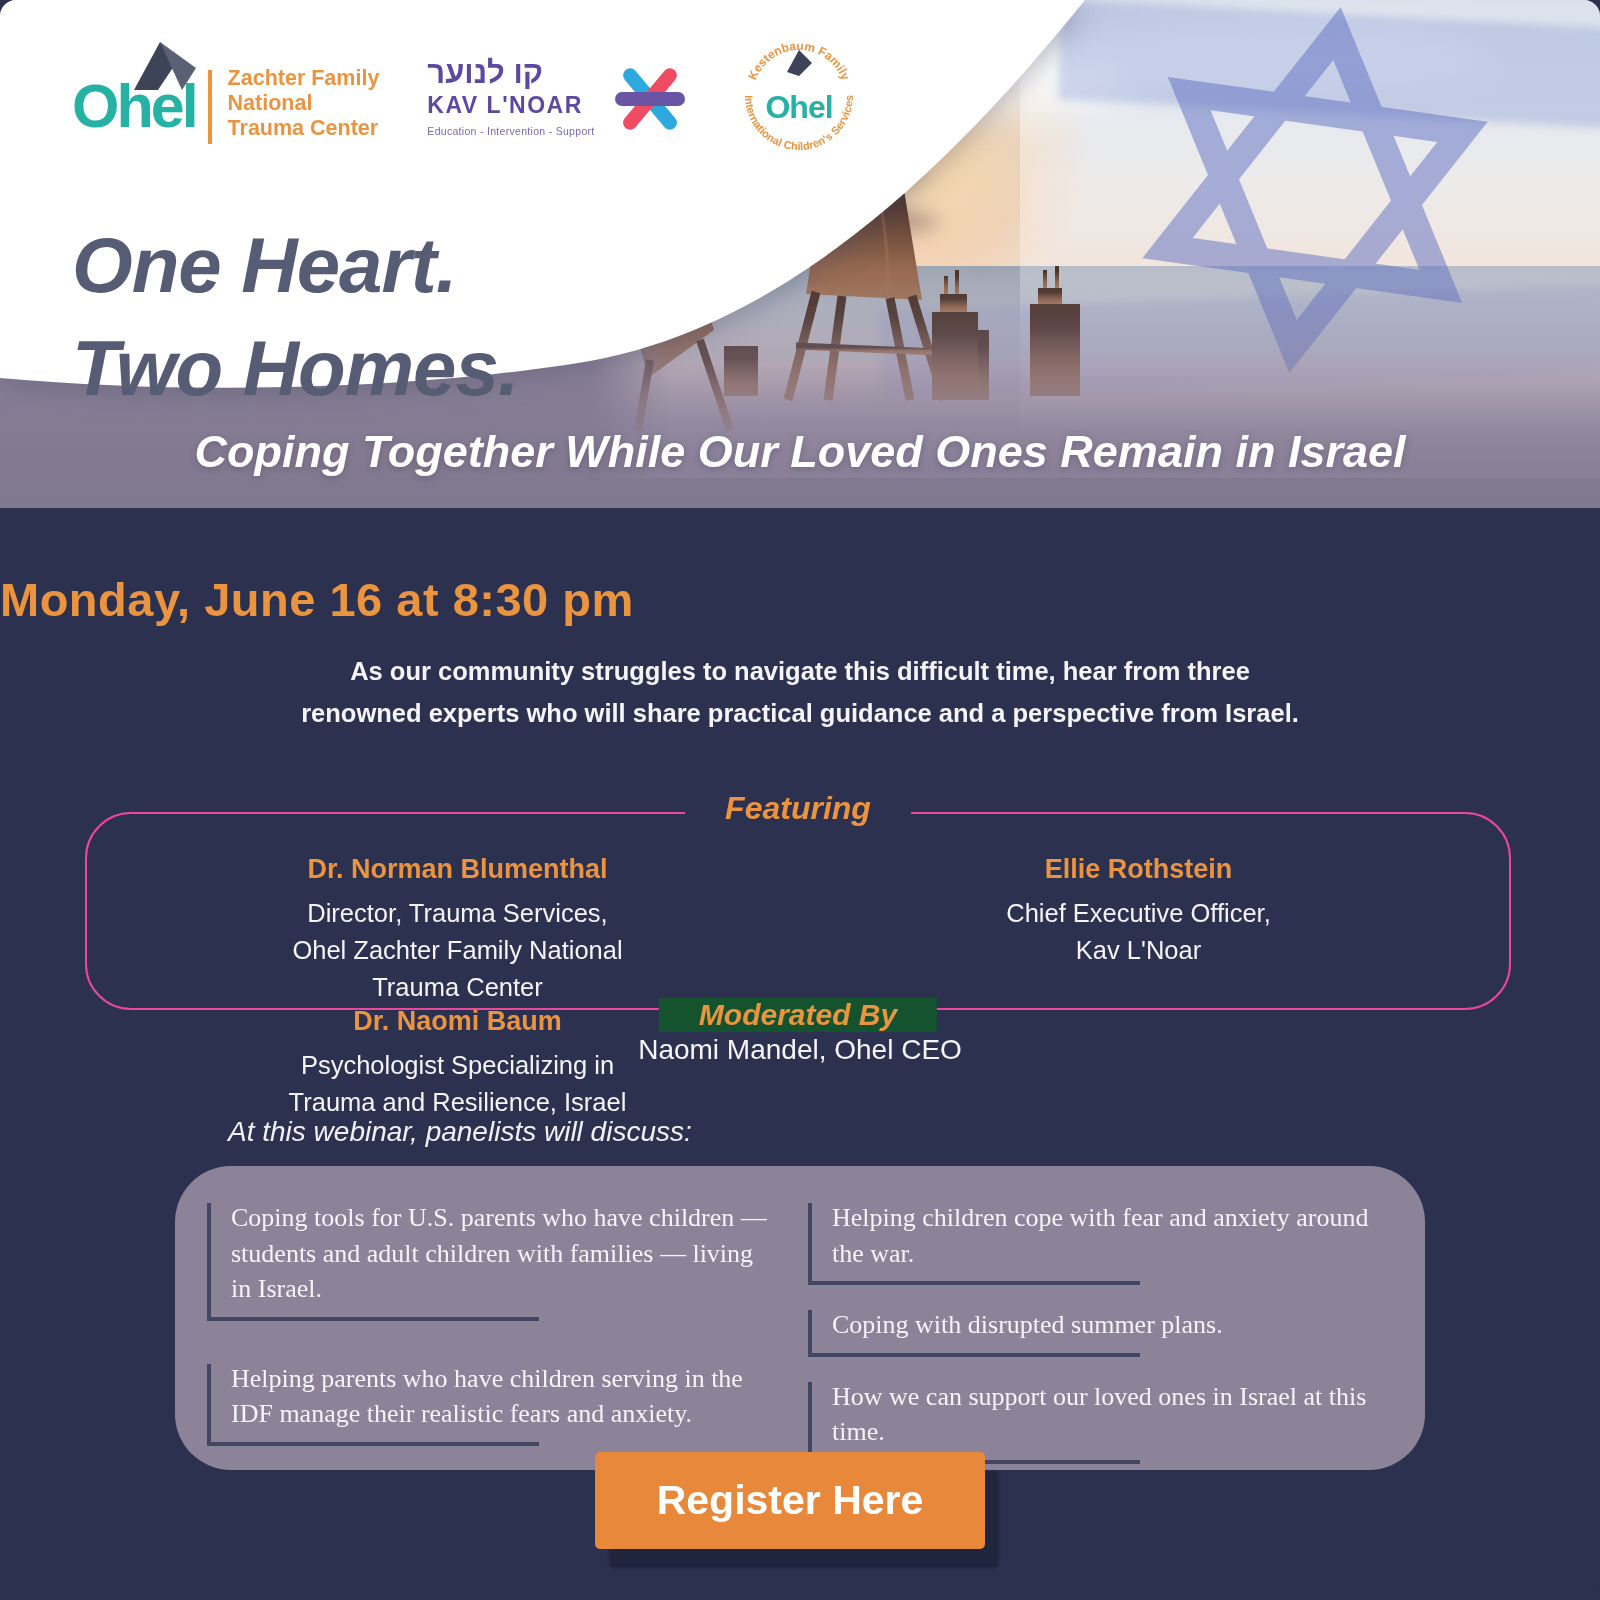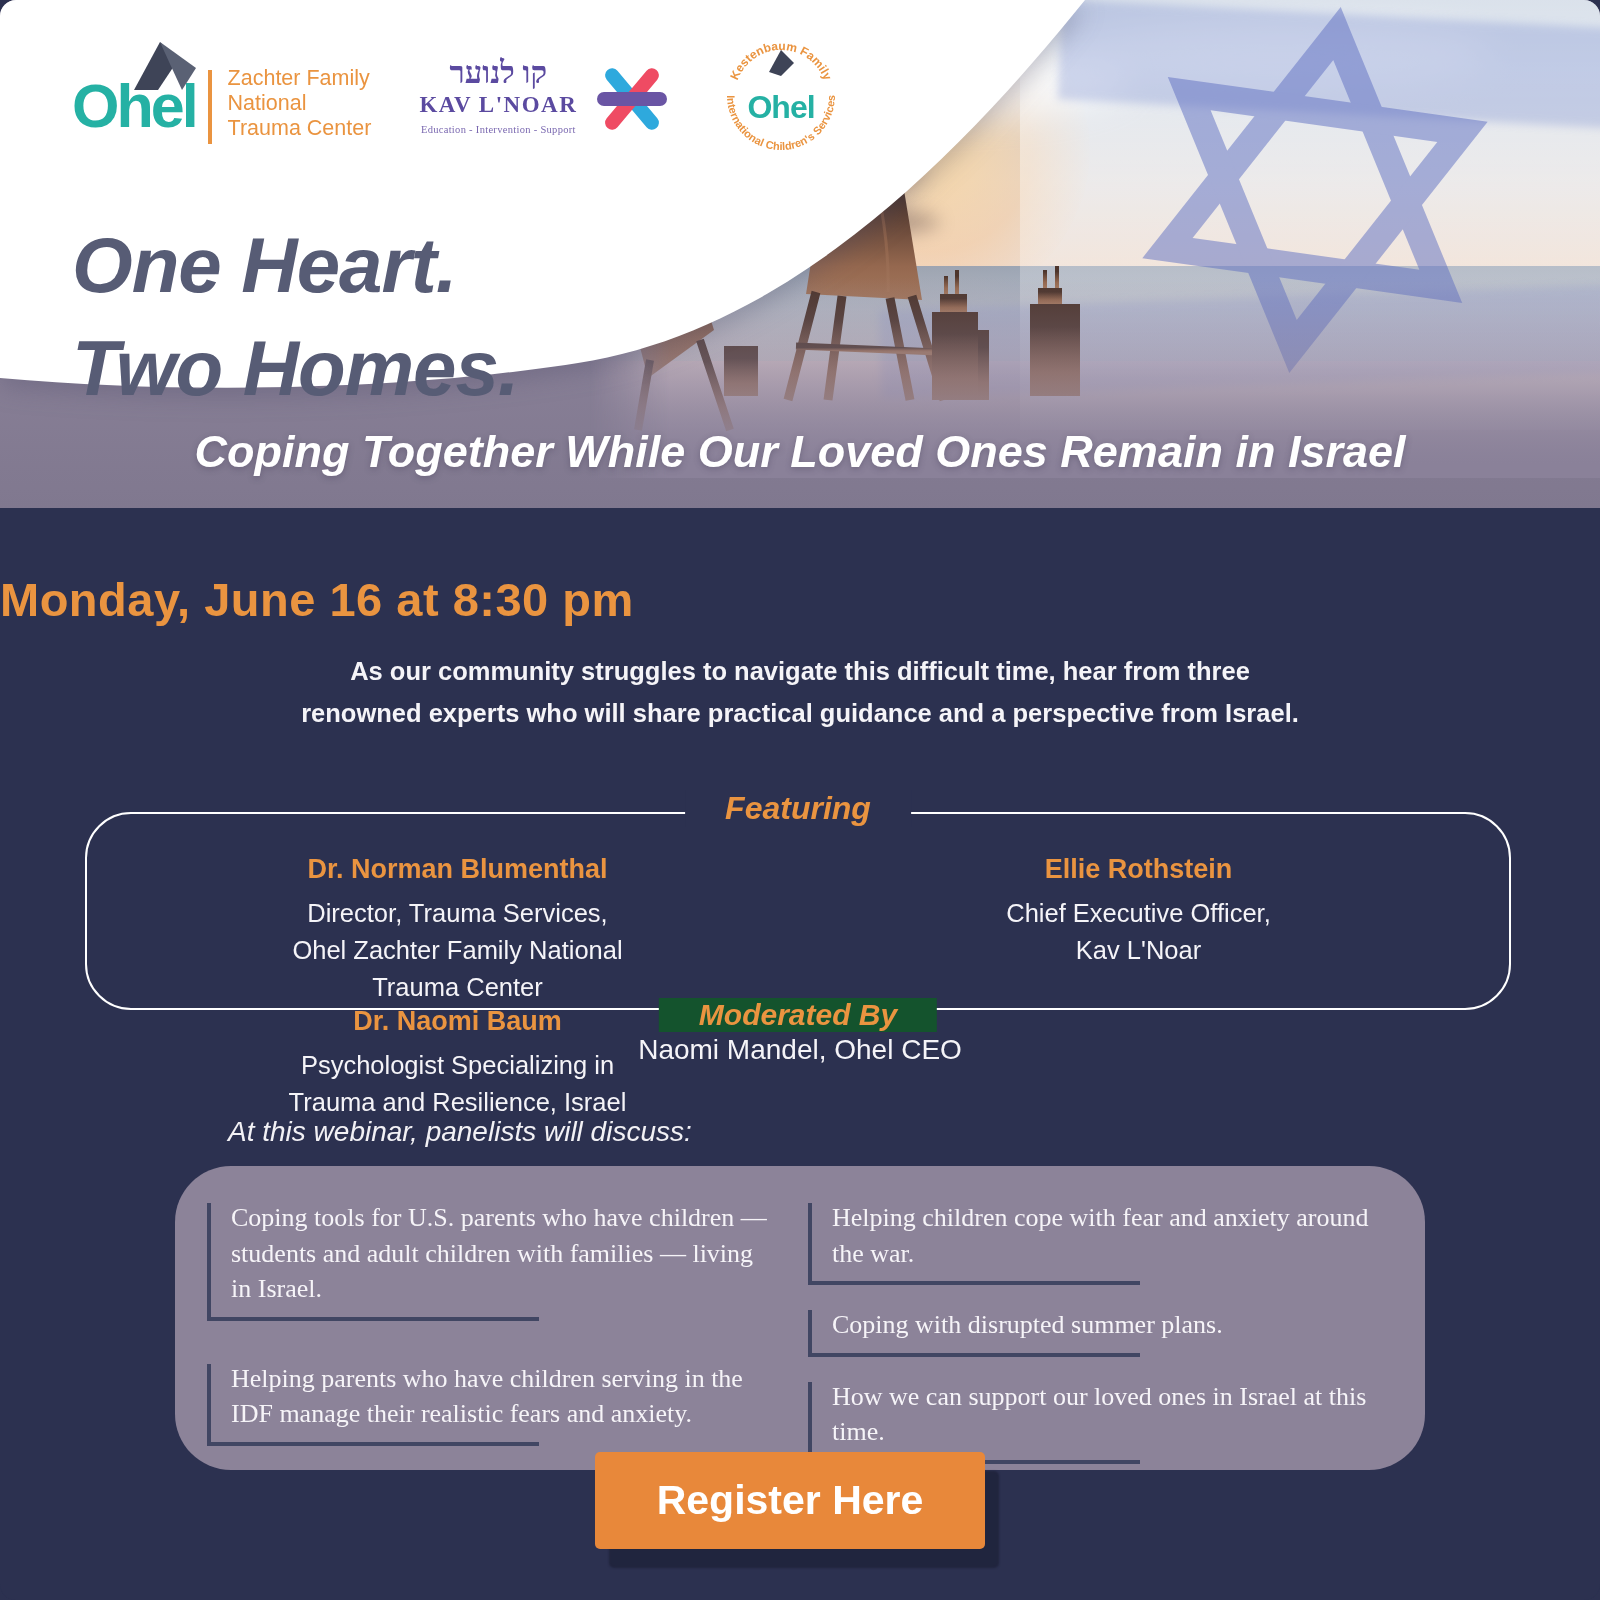--- a/index.html
+++ b/index.html
@@ -34,22 +34,22 @@
 
   
   .blob{position:absolute;top:0;left:0;filter:drop-shadow(0 8px 12px rgba(70,70,100,.30));}
 
   .logos{position:absolute;top:40px;left:72px;display:flex;align-items:flex-start;}
   .logo-ohel{display:flex;align-items:flex-start;}
   .ohel-word{position:relative;padding-top:36px;}
   .ohel-word .tent{position:absolute;top:-4px;left:56px;}
   .ohel-text{font-size:61px;font-weight:800;color:#25b1a4;letter-spacing:-3px;line-height:1;}
   .ohel-div{width:4px;height:74px;background:#ea9440;margin:30px 16px 0 12px;}
-  .ohel-unit{padding-top:26px;font-size:21.5px;font-weight:normal;color:#ea9440;line-height:25px;white-space:pre-line;}
-  .logo-kav{margin-left:48px;padding-top:16px;display:flex;align-items:flex-start;gap:16px;text-align:center;font-family:Liberation Serif, serif;}
+  .ohel-unit{padding-top:26px;font-size:21.5px;font-weight:bold;color:#ea9440;line-height:25px;white-space:pre-line;}
+  .logo-kav{margin-left:48px;padding-top:16px;display:flex;align-items:flex-start;gap:16px;text-align:left;}
   .kav-hebrew{font-size:31px;font-weight:bold;color:#5b4aa0;line-height:1.1;}
   .kav-name{font-size:23px;font-weight:bold;color:#5b4aa0;letter-spacing:1.5px;margin-top:2px;}
   .kav-tagline{font-size:10.5px;color:#7a68b0;margin-top:6px;letter-spacing:.3px;}
   .logo-kest{margin-left:44px;margin-top:-10px;}
 
   .title{position:absolute;left:72px;top:162px;font-size:78px;font-weight:800;font-style:italic;
          color:#575c75;line-height:103px;letter-spacing:-1px;white-space:pre-line;}
 
   .tagline{position:absolute;left:0;right:0;top:426px;text-align:center;
            font-size:45px;font-weight:800;font-style:italic;color:#ffffff;
@@ -57,21 +57,21 @@
 
   
   .main{position:absolute;top:508px;left:0;width:1600px;height:1092px;background:#2c3150;}
 
   .date{position:absolute;top:64px;left:0;right:0;text-align:left;
         font-size:47px;font-weight:800;color:#ea9440;letter-spacing:.5px;}
   .intro{position:absolute;top:142px;left:0;right:0;text-align:center;
          font-size:25.5px;font-weight:bold;color:#f5f4f8;line-height:42px;white-space:pre-line;}
 
   .feat-box{position:absolute;top:304px;left:85px;width:1426px;height:198px;
-            border:2px solid #ffffff;border-radius:46px;box-sizing:border-box;}
+            border:2px solid #ec4899;border-radius:46px;box-sizing:border-box;}
   .feat-label{position:absolute;top:-24px;left:50%;transform:translateX(-50%);
               background:#2c3150;padding:0 40px;font-size:32px;font-weight:bold;font-style:italic;color:#ea9440;}
   .mod-label{position:absolute;bottom:-24px;left:50%;transform:translateX(-50%);
              background:#14532d;padding:0 40px;font-size:30px;font-weight:bold;font-style:italic;color:#ea9440;}
   .speakers{display:grid;grid-template-columns:1fr 1fr;padding:40px 40px 0;column-gap:20px;}
   .speaker{text-align:center;}
   .sp-name{font-size:27px;font-weight:800;color:#ea9440;margin-bottom:10px;}
   .sp-role{font-size:25.5px;color:#f5f4f8;line-height:37px;white-space:pre-line;}
 
   .moderator{position:absolute;top:526px;left:0;right:0;text-align:center;

